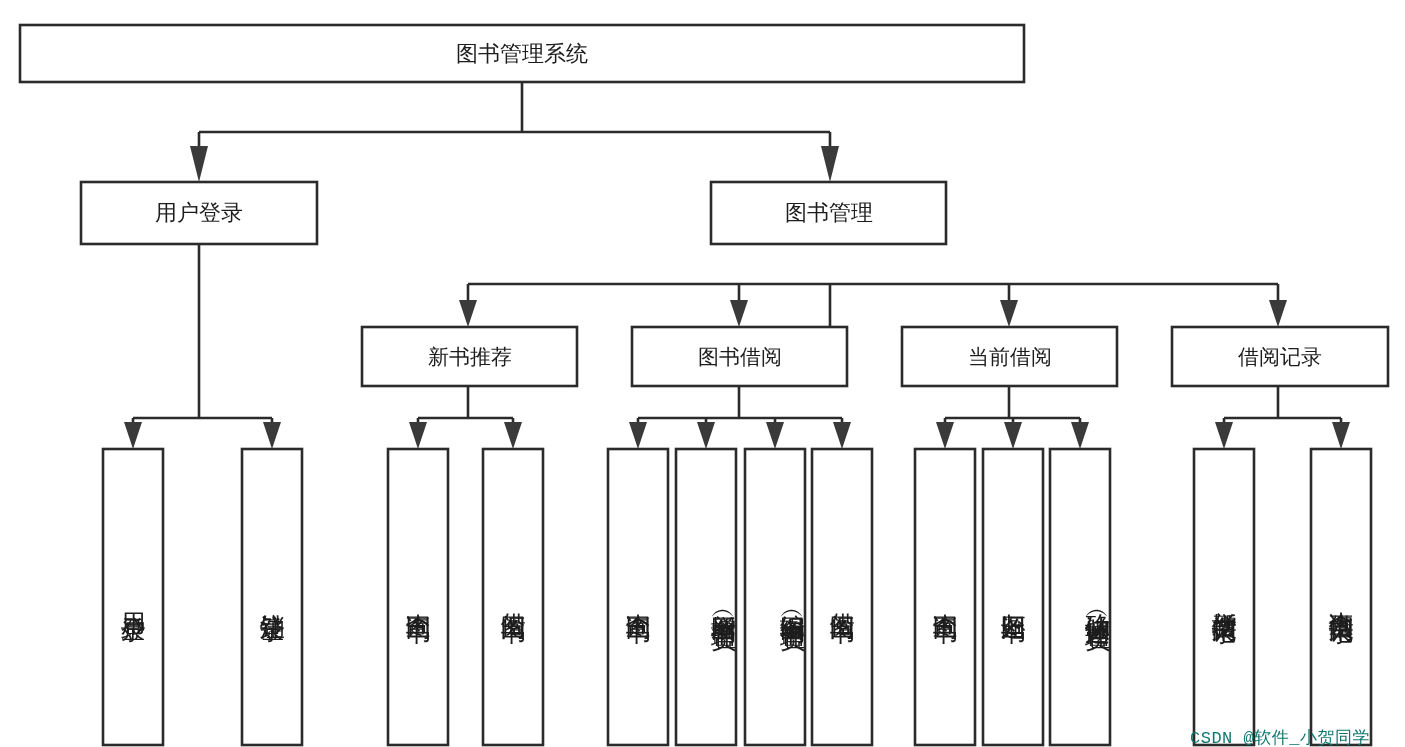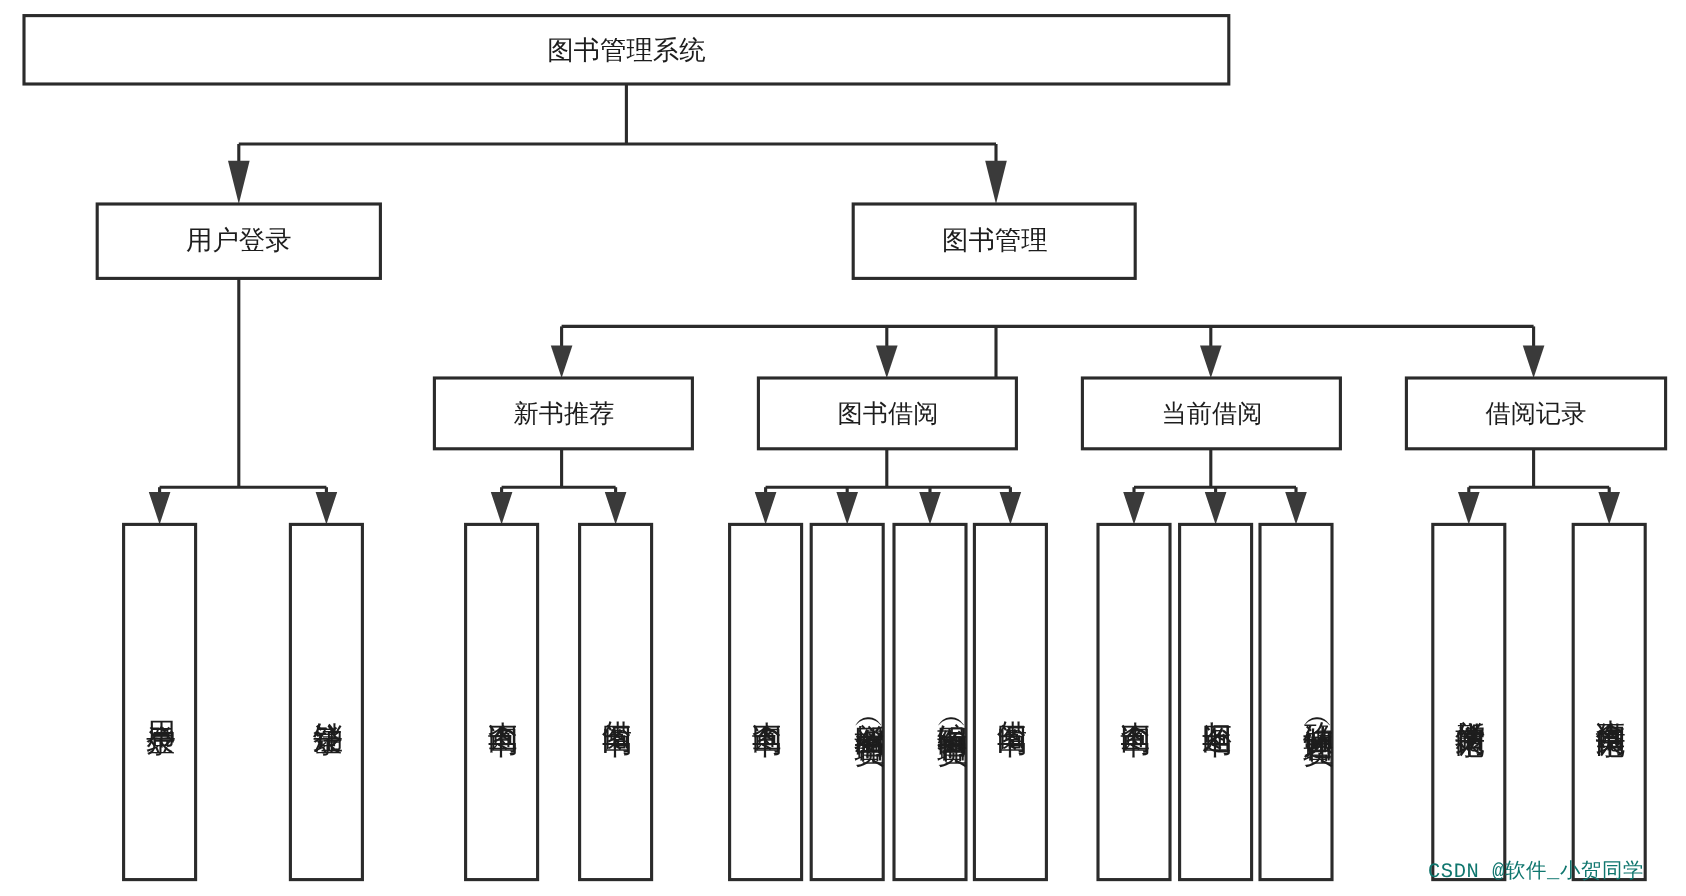--- a/index.html
+++ b/index.html
@@ -11,20 +11,21 @@
     width: 1405px;
     height: 747px;
     font-family: "Liberation Sans", "DejaVu Sans", sans-serif;
     overflow: hidden;
     position: relative;
   }
   #diagram-root {
     position: relative;
     width: 1405px;
     height: 586px;
+    margin-top: 12px;
   }
   svg#flow {
     position: absolute;
     top: 0;
     left: 0;
     width: 1405px;
     height: 747px;
   }
   .node-box {
     fill: #ffffff;

